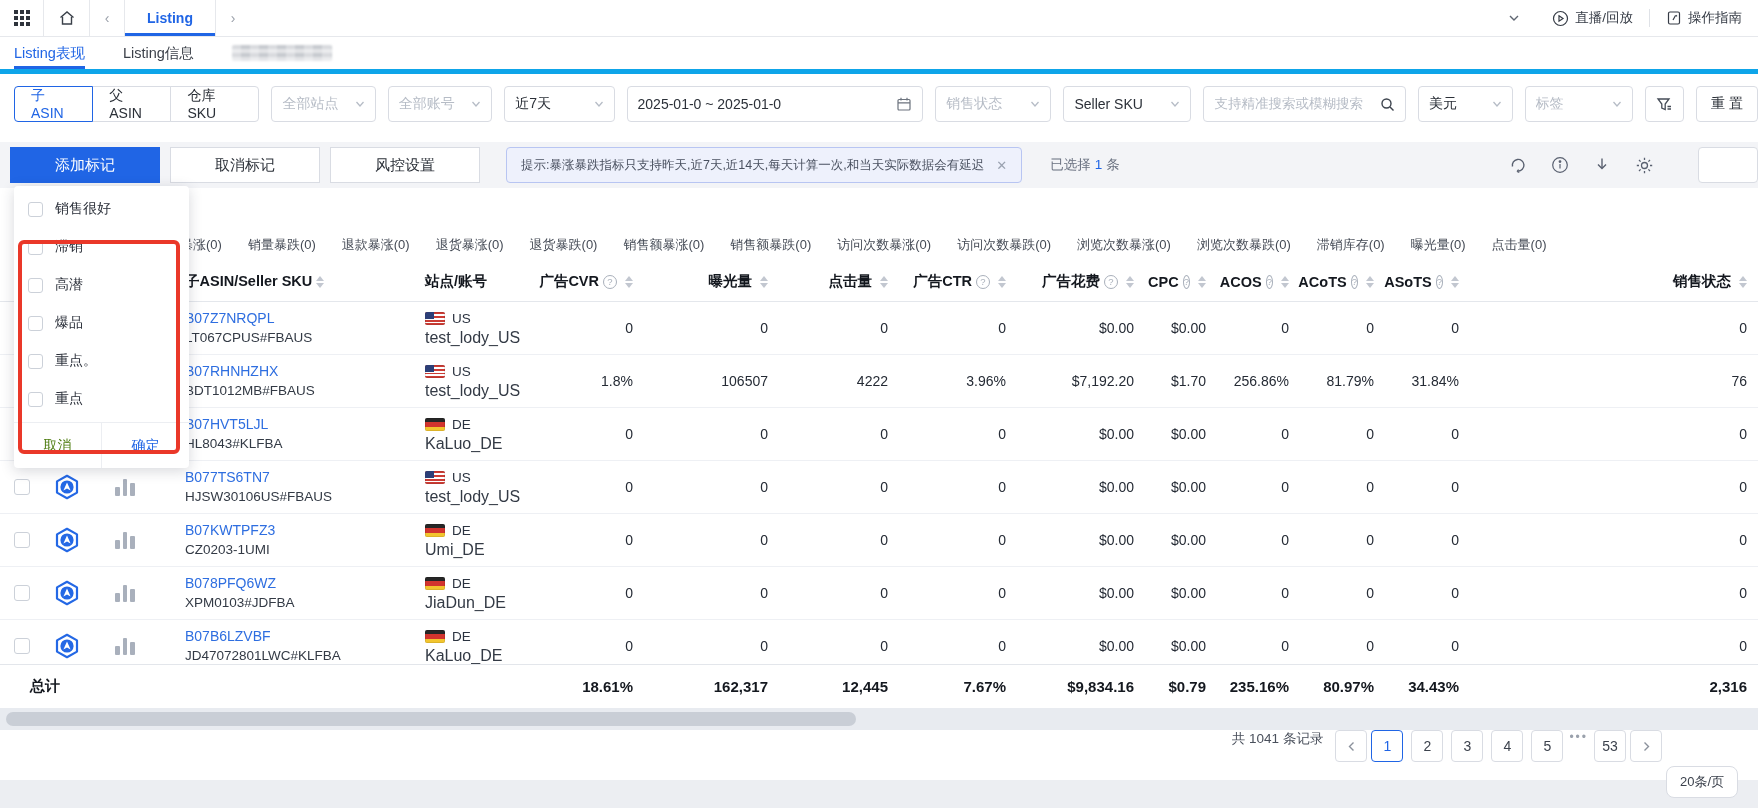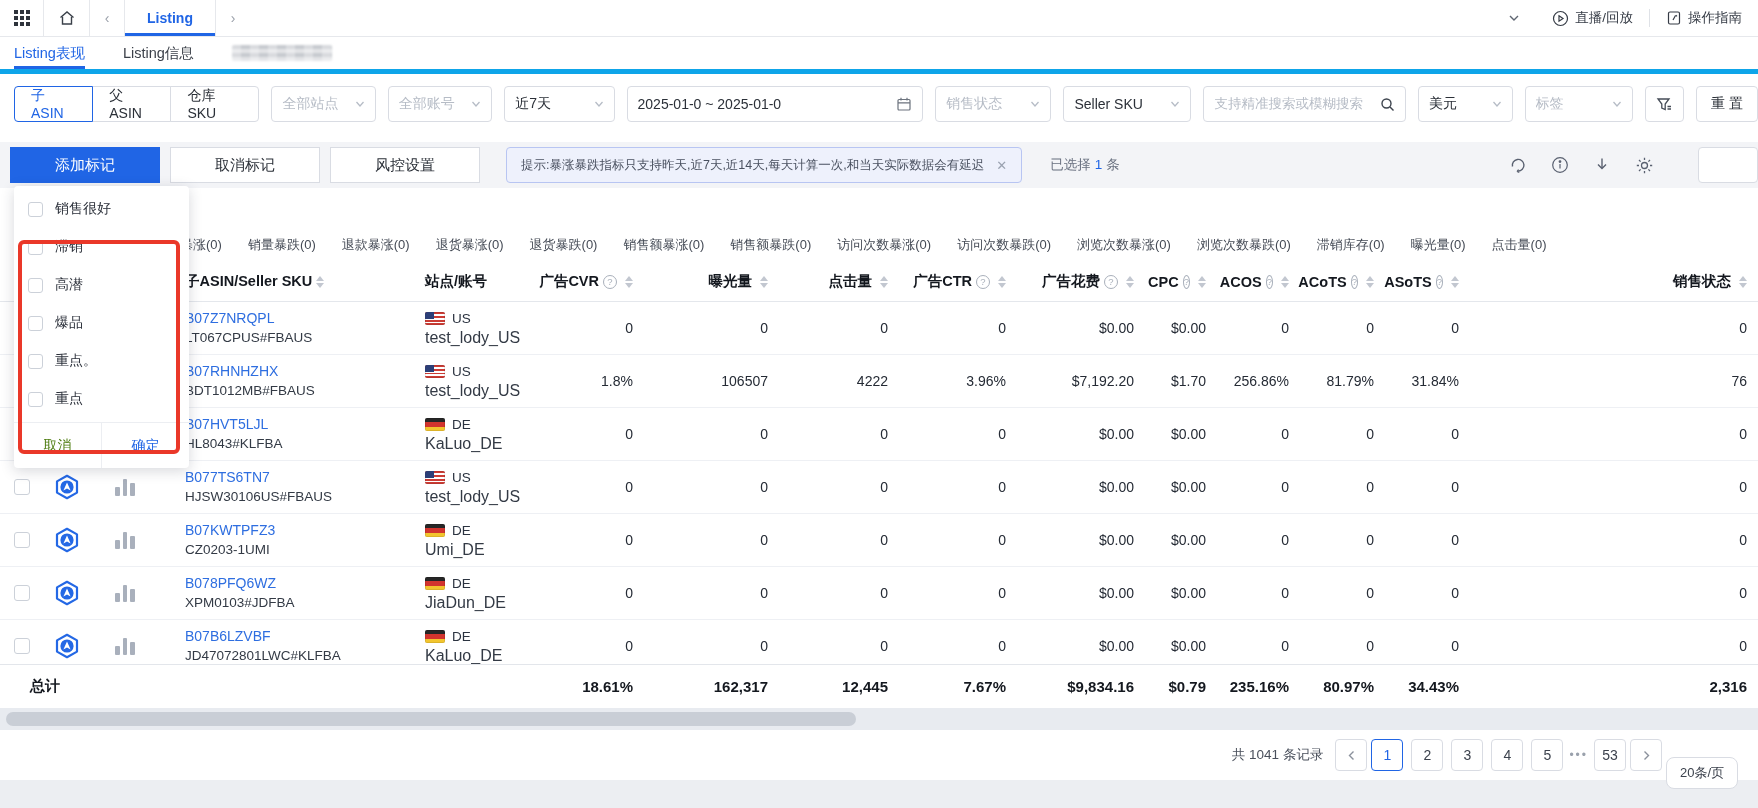--- a/index.html
+++ b/index.html
@@ -112,21 +112,21 @@
   .c-num{ justify-content:flex-end; padding-right:22px; font-size:14px; color:#252b35; }
 
   
   .totals{ height:44px; align-items:center; border-top:1px solid #e3e6eb; background:#fff; }
   .t-label{ grid-column:1 / span 3; padding-left:30px; font-size:15px; font-weight:bold; color:#14181f; }
   .t-num{ display:flex; justify-content:flex-end; padding-right:22px; font-size:15px; font-weight:bold; color:#14181f; }
 
   
   .hscroll{ height:22px; background:#e8ebf0; position:relative; }
   .hscroll .thumb{ position:absolute; left:6px; top:4px; width:850px; height:14px; background:#c9ced6; border-radius:7px; }
-  .pager-row{ height:50px; background:#fff; display:flex; align-items:center; justify-content:flex-end;
+  .pager-row{ height:50px; background:#fff; display:flex; align-items:flex-start; justify-content:flex-end;
      gap:4px; padding-right:20px; }
   .total-text{ font-size:13.5px; color:#4a505c; margin-right:8px; white-space:nowrap; }
   .page-btn{ min-width:32px; height:32px; border:1px solid #d9dce3; border-radius:4px; background:#fff;
      display:flex; align-items:center; justify-content:center; font-size:14px; color:#3c424d; padding:0 4px; }
   .page-btn.active{ border-color:#2065e5; color:#2065e5; }
   .page-ellipsis{ color:#9aa1ac; font-size:12px; letter-spacing:2px; padding:0 2px; }
   .size-box{ width:72px; height:32px; border:1px solid #d9dce3; border-radius:8px; background:#fff;
      display:flex; align-items:center; justify-content:center; font-size:13px; color:#3c424d;margin-top:36px; }
   .bottom-strip{ height:28px; background:#eceef2; }
 

